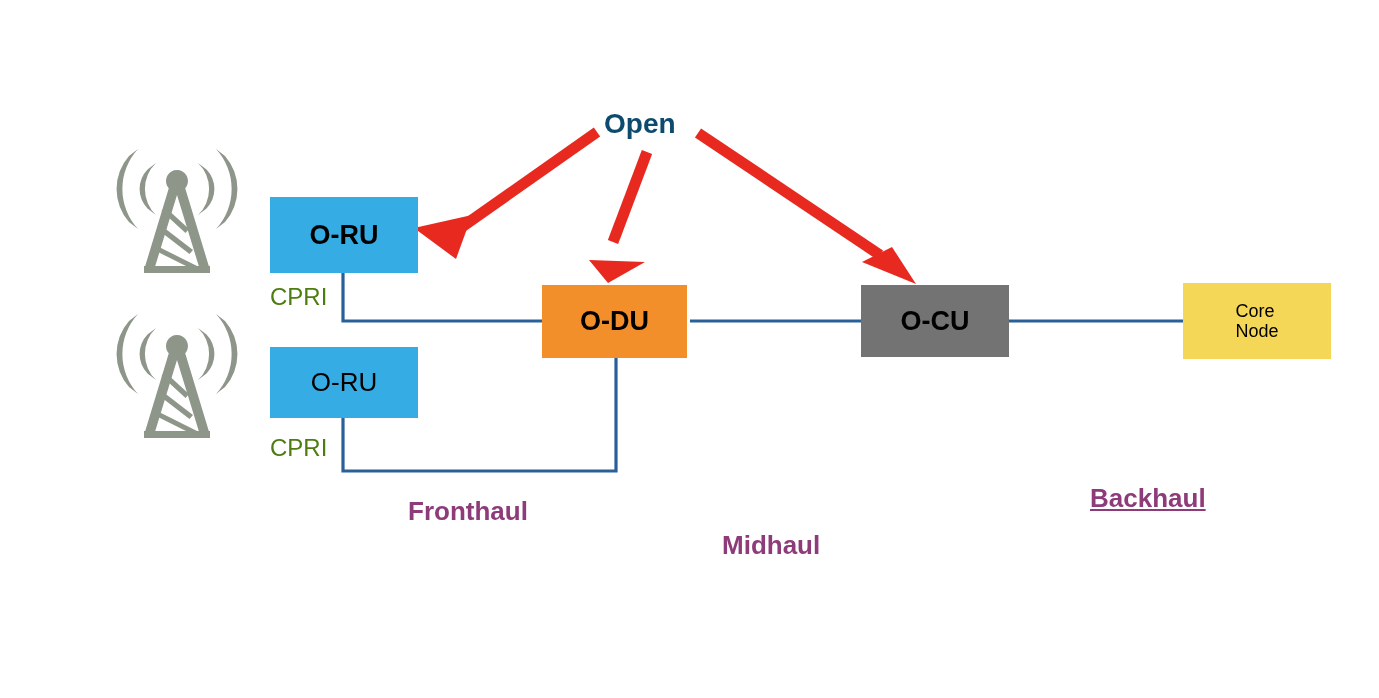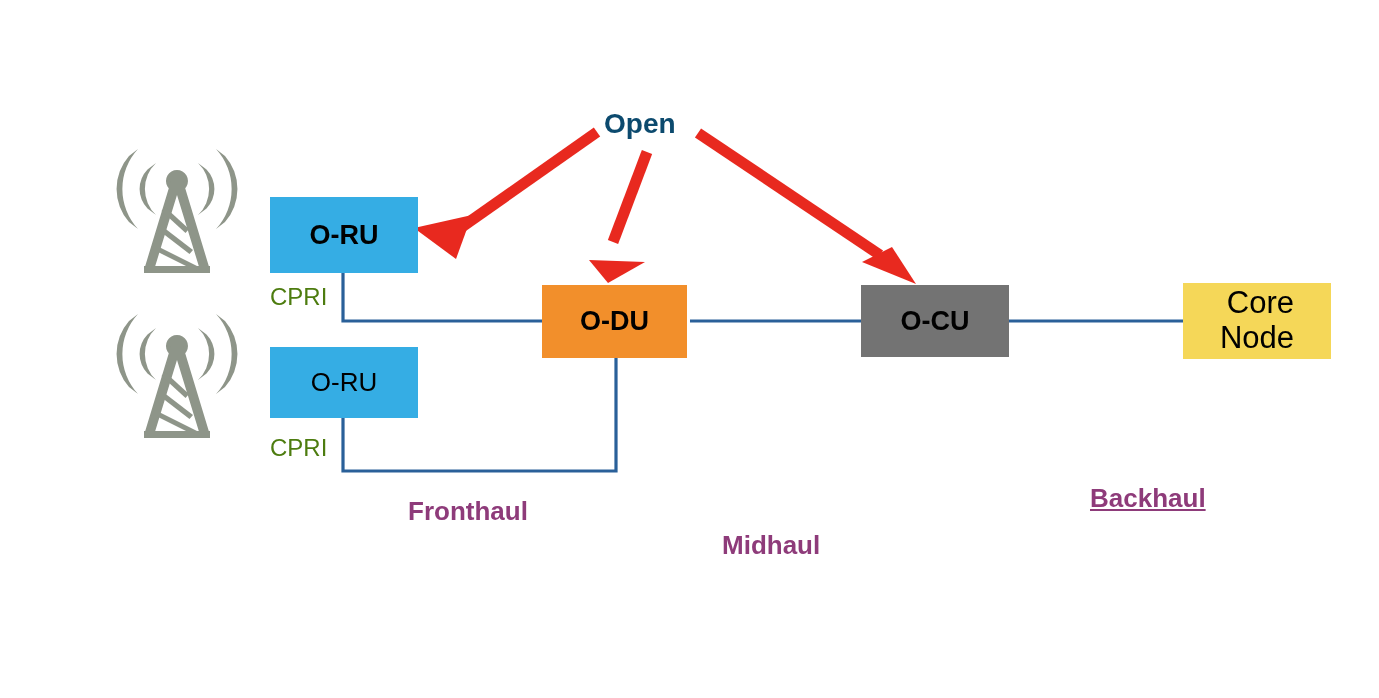--- a/index.html
+++ b/index.html
@@ -23,21 +23,21 @@
     left: 0;
     top: 0;
     width: 1379px;
     height: 698px;
   }
   .node-box {
     position: absolute;
     display: flex;
     align-items: center;
     justify-content: center;
-    text-align: right;
+    text-align: left;
     color: #000000;
     line-height: 1.12;
     box-sizing: border-box;
   }
   .node-label {
     display: block;
     white-space: pre-line;
   }
   
   #box-oru-1 {
@@ -64,21 +64,21 @@
   #box-ocu {
     left: 861px; top: 285px; width: 148px; height: 72px;
     background: #737373;
     font-size: 27px;
     font-weight: bold;
   }
   
   #box-core {
     left: 1183px; top: 283px; width: 148px; height: 76px;
     background: #f5d758;
-    font-size: 31px;
+    font-size: 18px;
     font-weight: normal;
   }
   .edge-label {
     position: absolute;
     color: #4d7c0f;
     font-size: 24px;
     font-weight: normal;
     white-space: nowrap;
   }
   #label-cpri-1 { left: 270px; top: 283px; }

